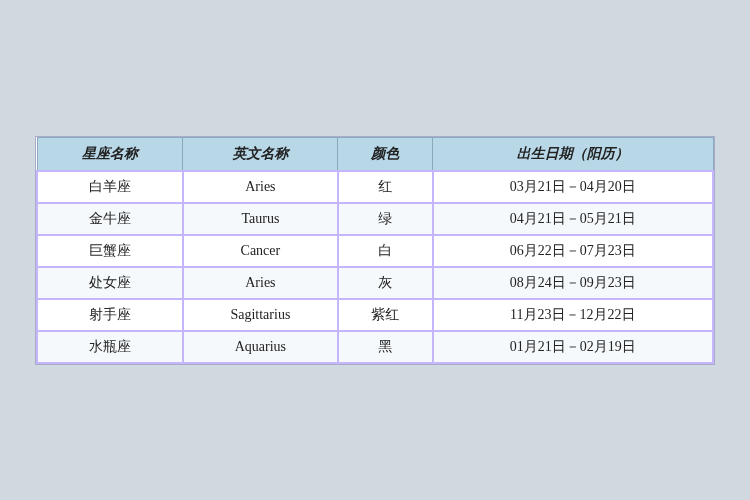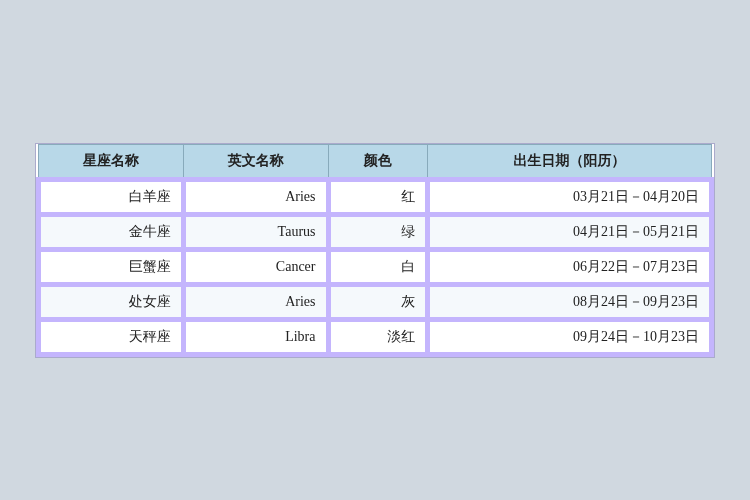--- a/index.html
+++ b/index.html
@@ -23,25 +23,26 @@
       border-collapse: collapse;
     }
     thead tr th {
       background: #b8d8e8;
       border: 1px solid #8ab;
       padding: 7px 10px;
       text-align: center;
       font-weight: bold;
       color: #222;
       font-size: 14px;
+      font-style: italic;
     }
     tbody tr td {
-      border: 5px solid #c4b5fd;
+      border: 2px solid #c4b5fd;
       padding: 6px 10px;
-      text-align: right;
+      text-align: center;
       color: #222;
       background: #fff;
       font-size: 14px;
     }
     tbody tr:nth-child(even) td {
       background: #f5f9fc;
     }
   </style>
 </head>
 <body>
@@ -75,20 +76,26 @@
           <td>白</td>
           <td>06月22日－07月23日</td>
         </tr>
         <tr>
           <td>处女座</td>
           <td>Aries</td>
           <td>灰</td>
           <td>08月24日－09月23日</td>
         </tr>
         <tr>
-          <td>天秤座</td>
-          <td>Libra</td>
-          <td>淡红</td>
-          <td>09月24日－10月23日</td>
+          <td>射手座</td>
+          <td>Sagittarius</td>
+          <td>紫红</td>
+          <td>11月23日－12月22日</td>
+        </tr>
+        <tr>
+          <td>水瓶座</td>
+          <td>Aquarius</td>
+          <td>黑</td>
+          <td>01月21日－02月19日</td>
         </tr>
       </tbody>
   </table>
 </div>
 
 </body></html>

